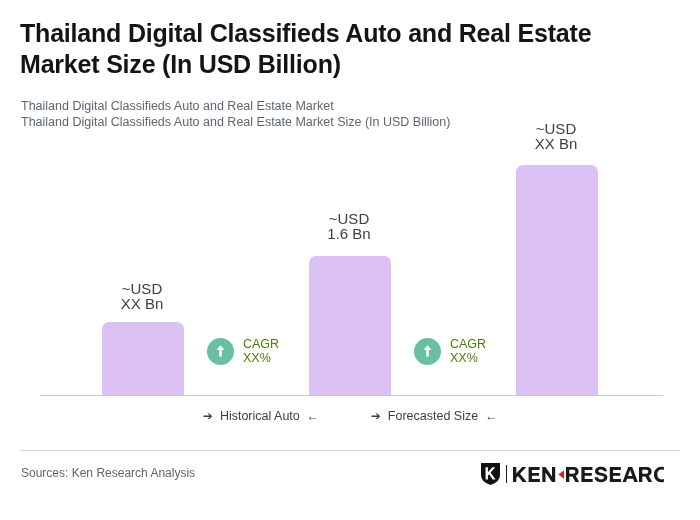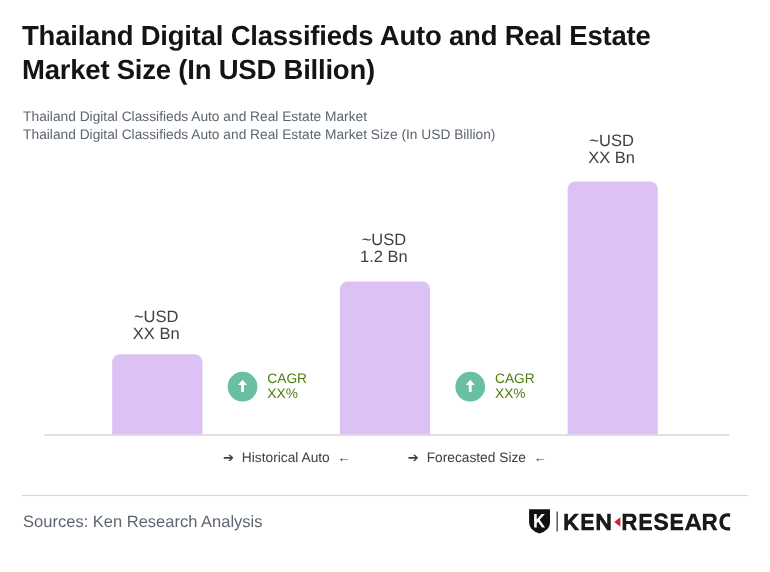--- a/index.html
+++ b/index.html
@@ -132,21 +132,21 @@
     top: 450px;
     width: 660px;
     height: 1px;
     background: #d6d6d6;
   }
 
   .sources {
     position: absolute;
     left: 21px;
     top: 466px;
-    font-size: 15px;
+    font-size: 12px;
     color: #5d6670;
     white-space: nowrap;
   }
 
   .logo {
     position: absolute;
     right: 36px;
     top: 462px;
     display: flex;
     align-items: center;
@@ -190,21 +190,21 @@
         </svg>
       </div>
       <div class="cagr-text">
         <div>CAGR</div>
         <div>XX%</div>
       </div>
     </div>
 
     <div class="bar-label" style="left:289px; top:102px;">
       <div>~USD</div>
-      <div>1.2 Bn</div>
+      <div>1.6 Bn</div>
     </div>
     <div class="bar" style="left:309px; height:139px;"></div>
 
     <div class="cagr" style="left:414px; top:227px;">
       <div class="cagr-circle">
         <svg width="13" height="14" viewBox="0 0 13 14" aria-hidden="true">
           <path d="M6.5 1.2 L10.6 6.0 L7.8 6.0 L7.8 12.4 L5.2 12.4 L5.2 6.0 L2.4 6.0 Z" fill="#ffffff"></path>
         </svg>
       </div>
       <div class="cagr-text">

